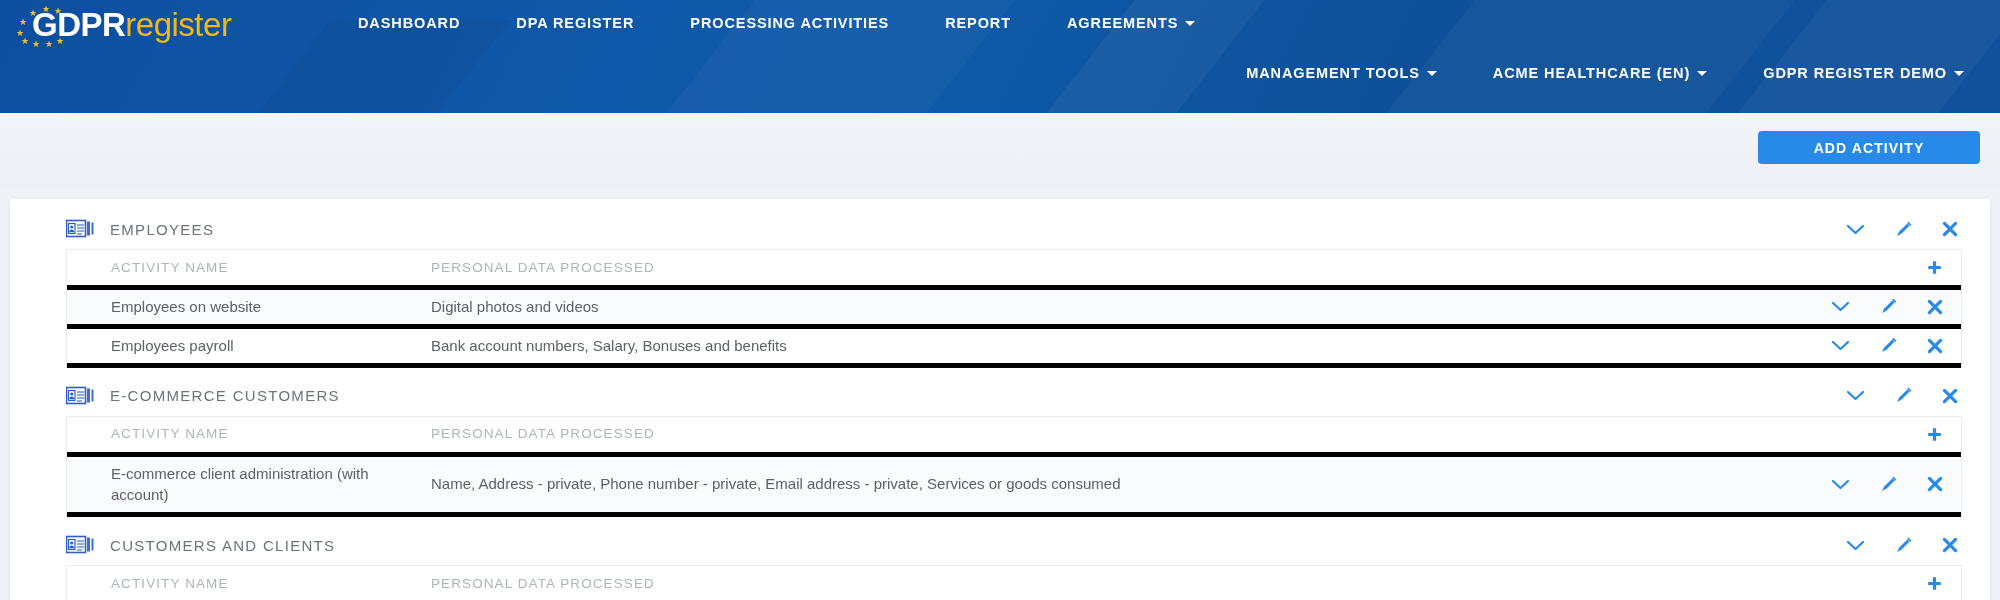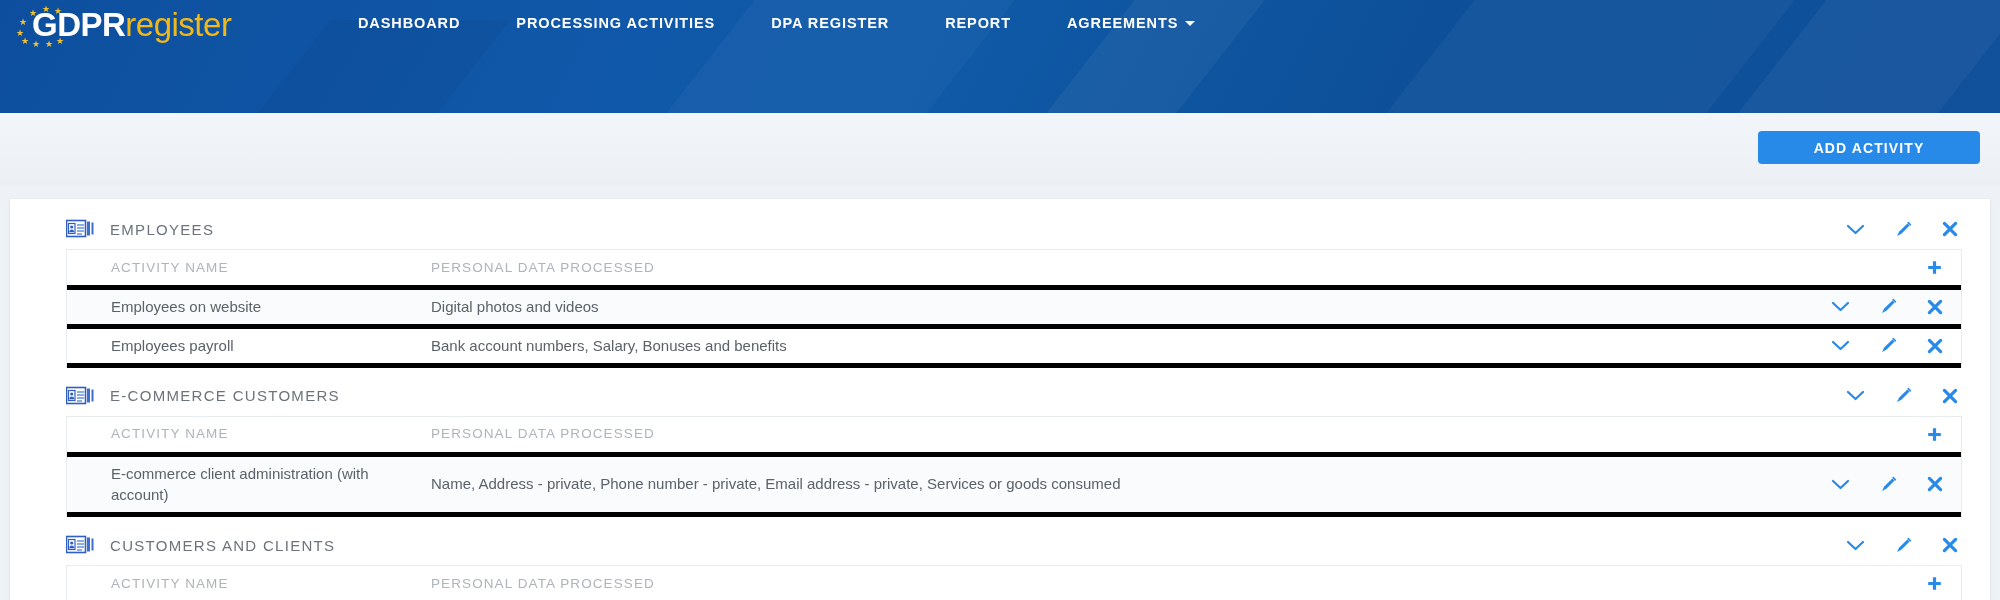--- a/index.html
+++ b/index.html
@@ -238,34 +238,48 @@
     <div class="brand-text">
       <span class="g">GDPR</span><span class="r">register</span>
     </div>
   </div>
 
   <div class="nav-row1">
     <a class="nav-link">
         <span>DASHBOARD</span>
       </a>
     <a class="nav-link">
+        <span>DPA REGISTER</span>
+      </a>
+    <a class="nav-link">
         <span>PROCESSING ACTIVITIES</span>
-      </a>
-    <a class="nav-link">
-        <span>DPA REGISTER</span>
       </a>
     <a class="nav-link">
         <span>REPORT</span>
       </a>
     <a class="nav-link">
         <span>AGREEMENTS</span>
         <span class="caret"></span>
       </a>
   </div>
 
+  <div class="nav-row2">
+    <a class="nav-link">
+        <span>MANAGEMENT TOOLS</span>
+        <span class="caret"></span>
+      </a>
+    <a class="nav-link">
+        <span>ACME HEALTHCARE (EN)</span>
+        <span class="caret"></span>
+      </a>
+    <a class="nav-link">
+        <span>GDPR REGISTER DEMO</span>
+        <span class="caret"></span>
+      </a>
+  </div>
 </div>
 
 <div class="toolbar">
   <div class="toolbar-actions">
     <button class="btn">ADD ACTIVITY</button>
   </div>
 </div>
 
 <div class="page">
   <div class="card">

